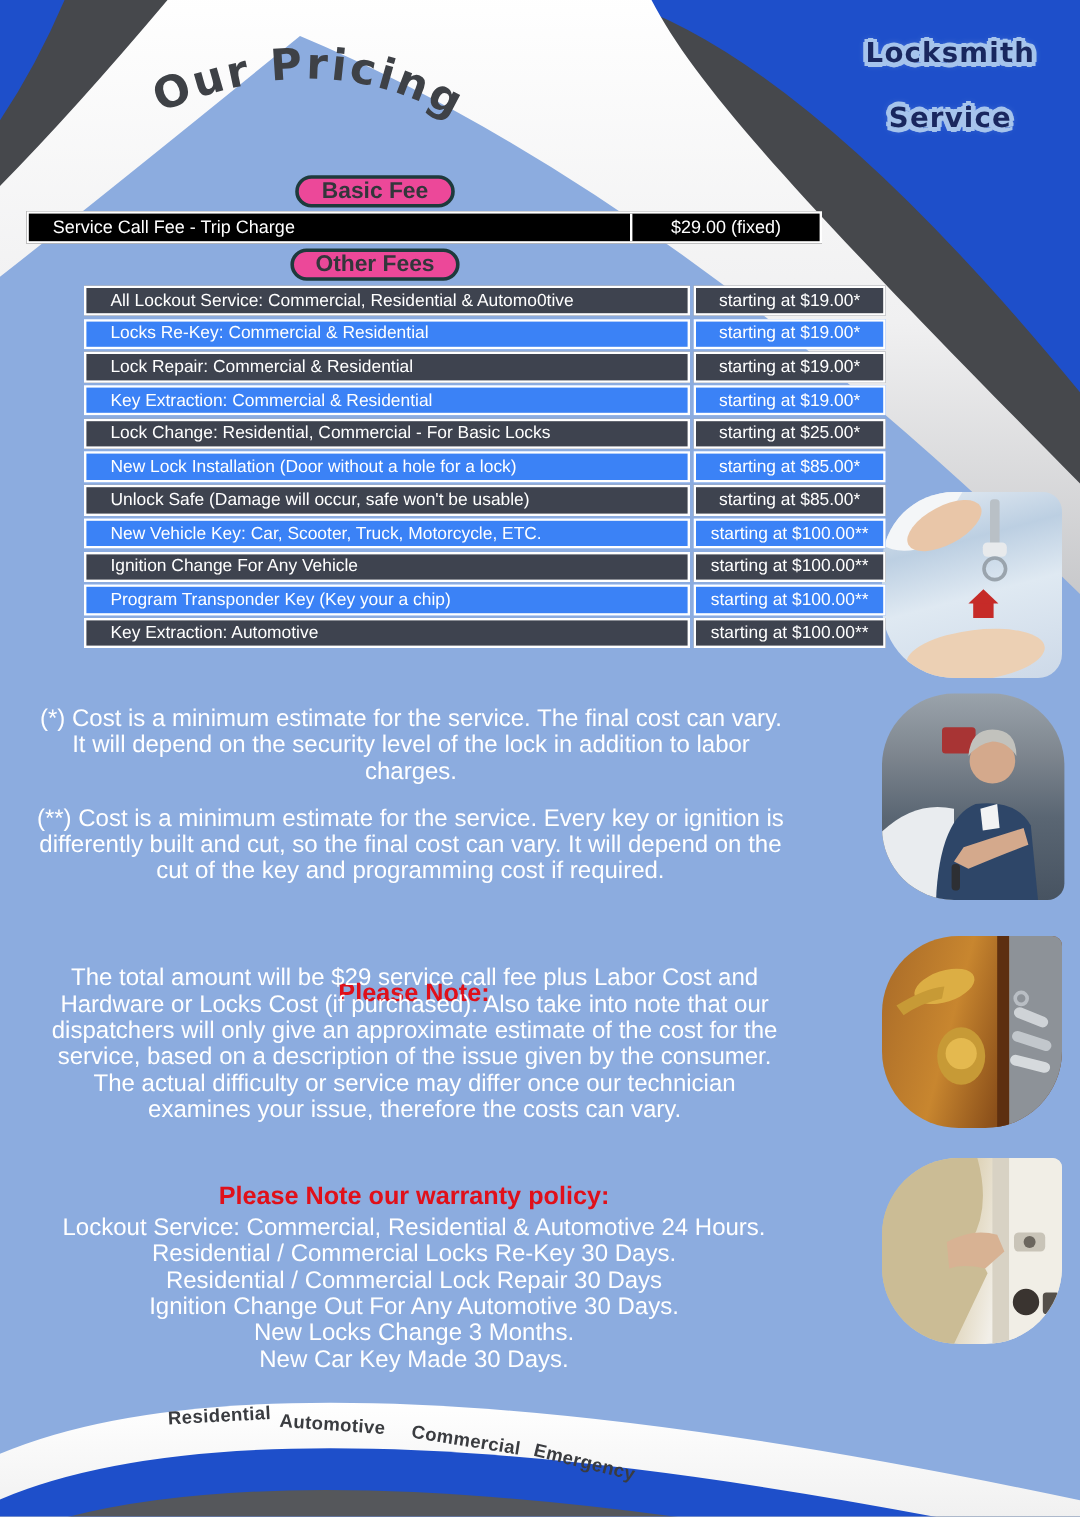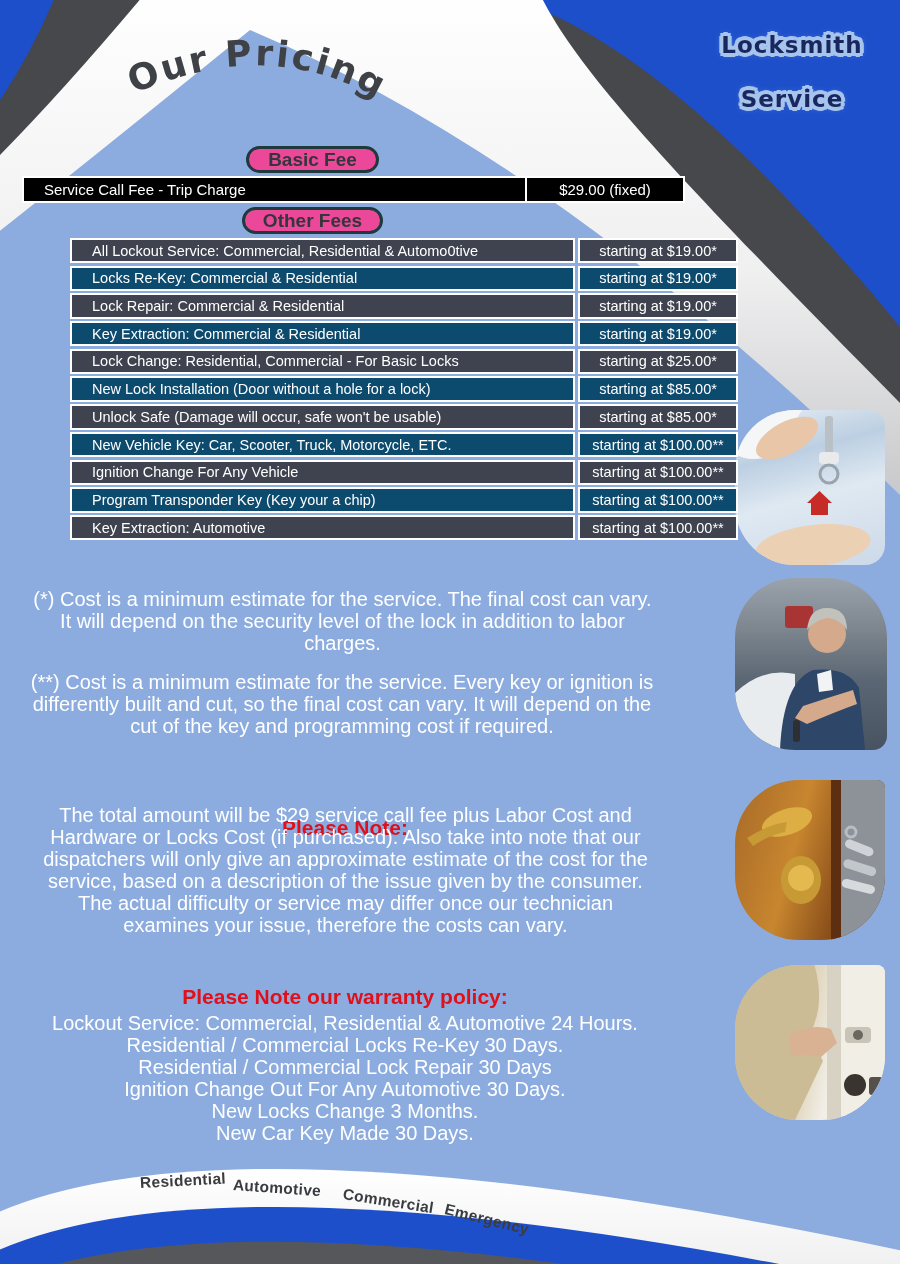--- a/index.html
+++ b/index.html
@@ -37,21 +37,21 @@
               padding-left:20px;box-sizing:border-box;}
   .basic-price{flex:1;display:flex;align-items:center;justify-content:center;}
 
   .fee-table{left:22px;top:238px;width:668px;z-index:3;color:#fff;font-size:14.5px;margin-left:48px;}
   .frow{display:flex;height:25.4px;margin-bottom:2.3px;}
   .fdesc{width:505px;border:2px solid #fff;display:flex;align-items:center;
          padding-left:20px;box-sizing:border-box;}
   .fprice{width:160px;margin-left:3px;border:2px solid #fff;display:flex;
           align-items:center;justify-content:center;box-sizing:border-box;}
   .dark .fdesc,.dark .fprice{background:#3e434f;}
-  .blue .fdesc,.blue .fprice{background:#0c4a6e;}
+  .blue .fdesc,.blue .fprice{background:#3b82f6;}
 
   
   .note{color:#fff;font-size:20px;line-height:22px;text-align:center;z-index:3;}
   #note1{left:30px;top:588px;width:625px;}
   #note2{left:22px;top:671px;width:640px;}
   .red-head{color:#e0101a;font-weight:bold;font-size:21px;text-align:center;z-index:3;}
   #pn-head{left:25px;top:776px;width:640px;margin-top:40px;}
   #pn-body{left:38px;top:804px;width:615px;}
   #wr-head{left:25px;top:985px;width:640px;}
   #wr-lines{left:25px;top:1012px;width:640px;}

